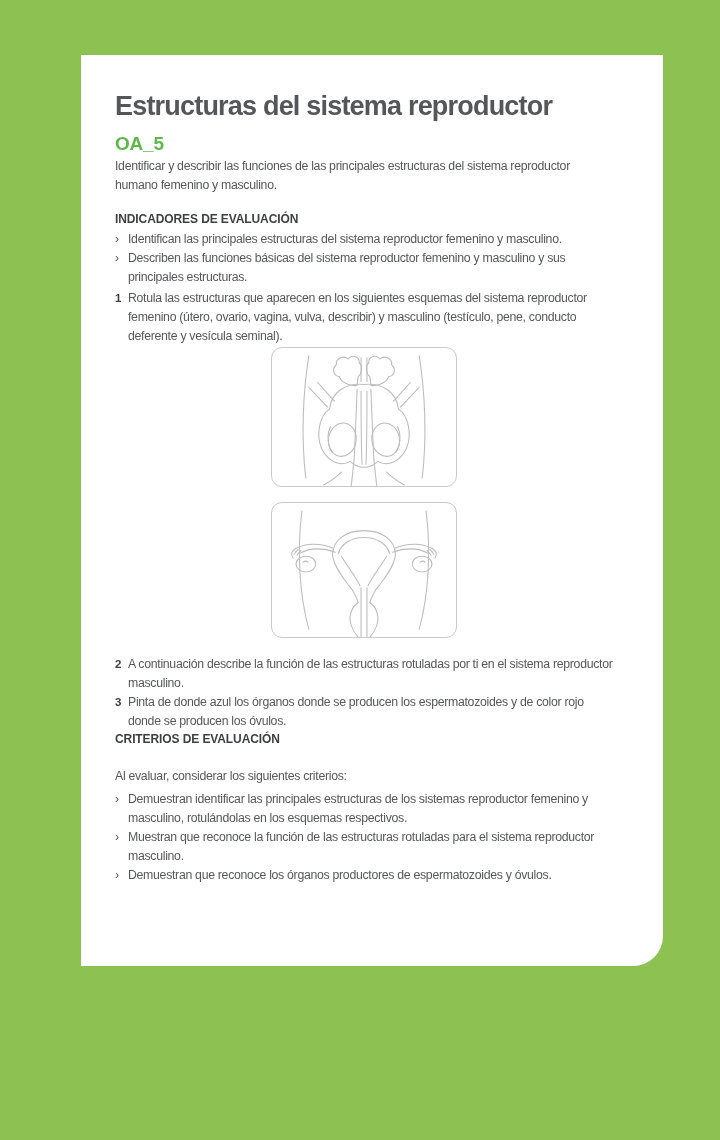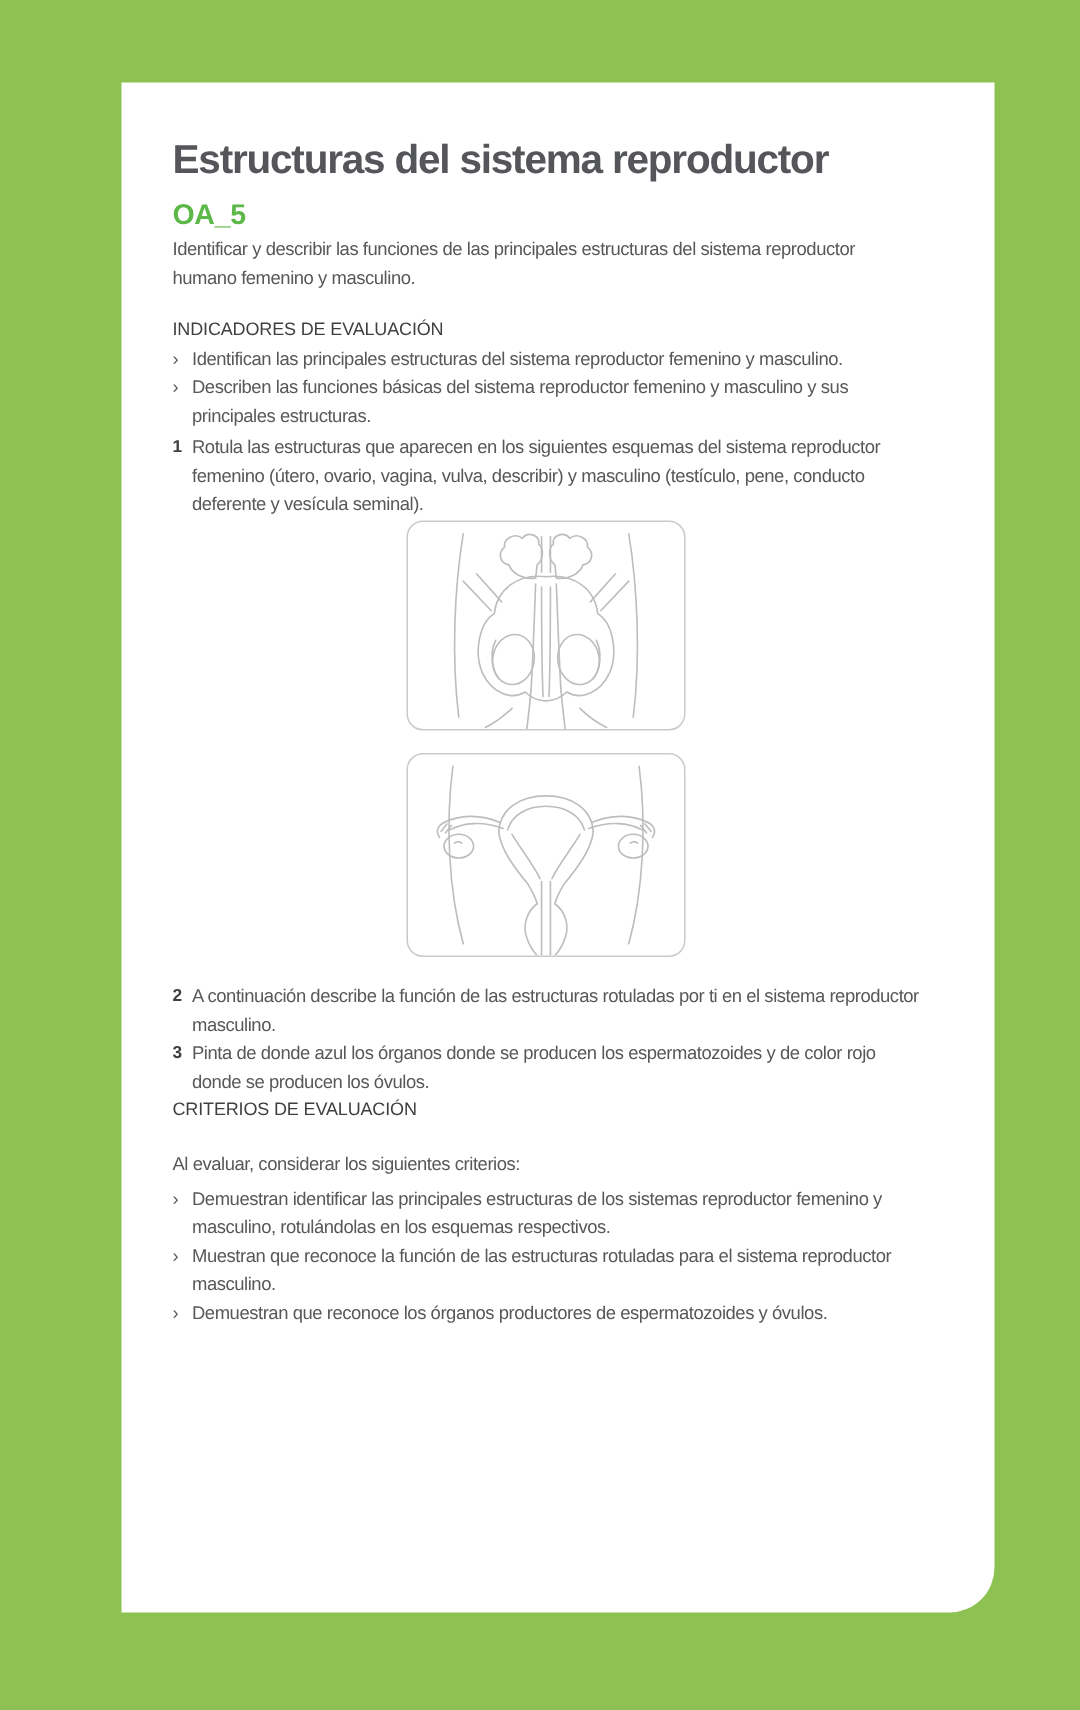--- a/index.html
+++ b/index.html
@@ -5,21 +5,21 @@
   * { box-sizing: border-box; }
   html, body {
     margin: 0; padding: 0;
     width: 720px; height: 1140px;
     background: #8dc152;
     font-family: "Liberation Sans", sans-serif;
   }
   .canvas { position: relative; width: 720px; height: 1140px; background: #8dc152; overflow: hidden; }
   .page {
     position: absolute; left: 81px; top: 55px;
-    width: 582px; height: 1020px;
+    width: 582px; height: 911px;
     background: #ffffff;
     border-bottom-right-radius: 30px;
     padding: 36px 50px 0 34px;
   }
   .page-title {
     margin: 0;
     font-size: 27px; font-weight: bold;
     letter-spacing: -0.8px;
     color: #55565a;
     white-space: nowrap;
@@ -30,21 +30,21 @@
   .actividad-heading { margin-top: 29px; font-size: 21px; font-weight: bold; letter-spacing: -0.3px; line-height: 24px; }
   .bodytext {
     font-size: 12.3px; line-height: 19px;
     letter-spacing: -0.3px;
     color: #57585a;
     margin: 0;
   }
   .oa-desc { margin-top: 2px; }
   .section-heading {
     margin: 17px 0 0;
-    font-size: 12px; font-weight: normal;
+    font-size: 12px; font-weight: bold;
     color: #3e3f41; letter-spacing: -0.1px;
     line-height: 14px;
   }
   .criterios .section-heading { margin-top: 1px; }
   .intro { margin-top: 21px; }
   .bullet-list { margin-top: 4px; }
   .list-row { display: flex; align-items: flex-start; }
   .marker {
     flex: none; width: 13px;
     font-size: 12.3px; line-height: 19px;

